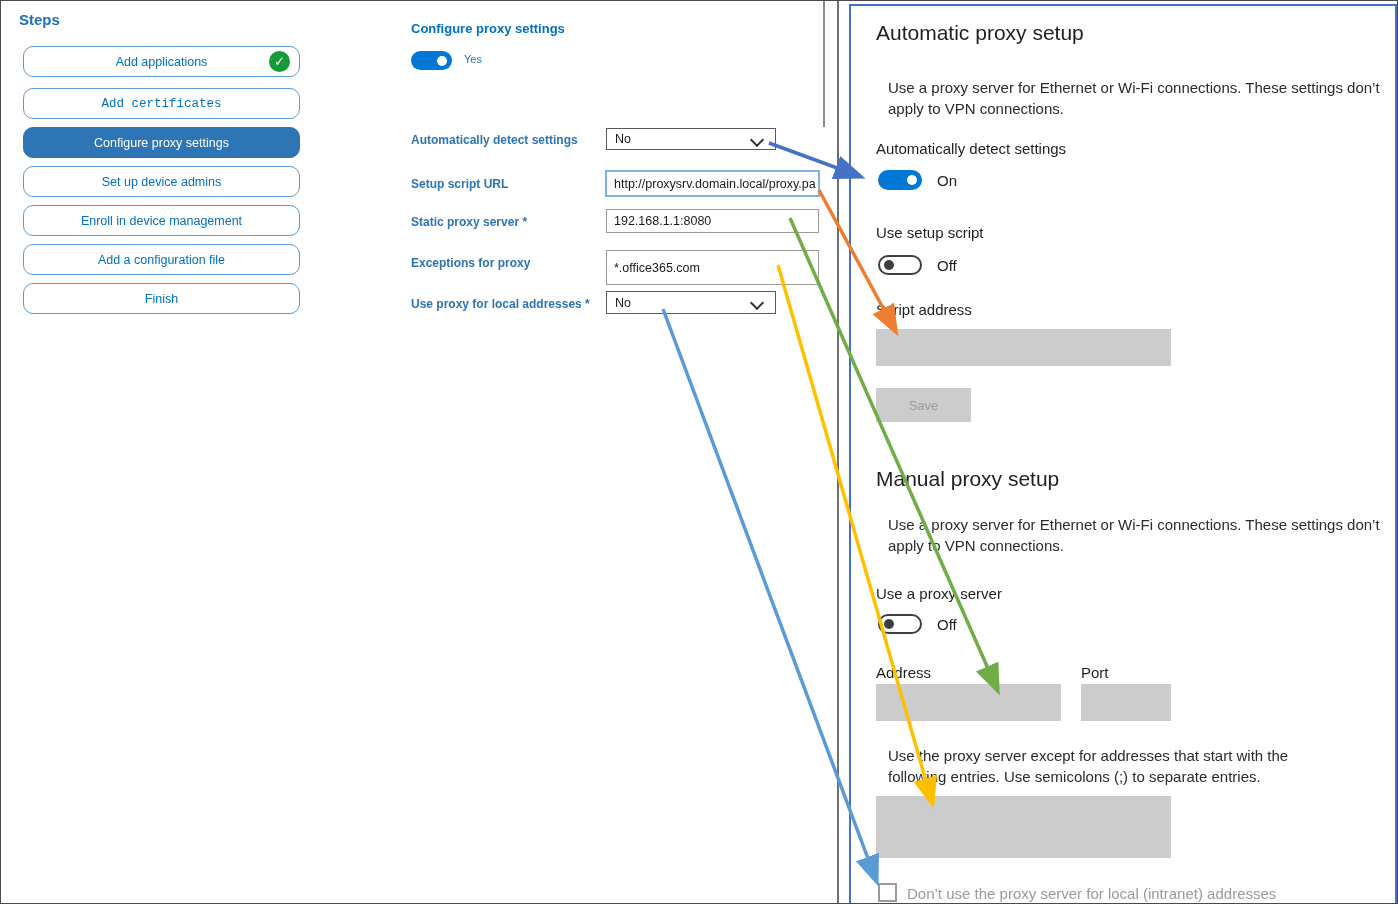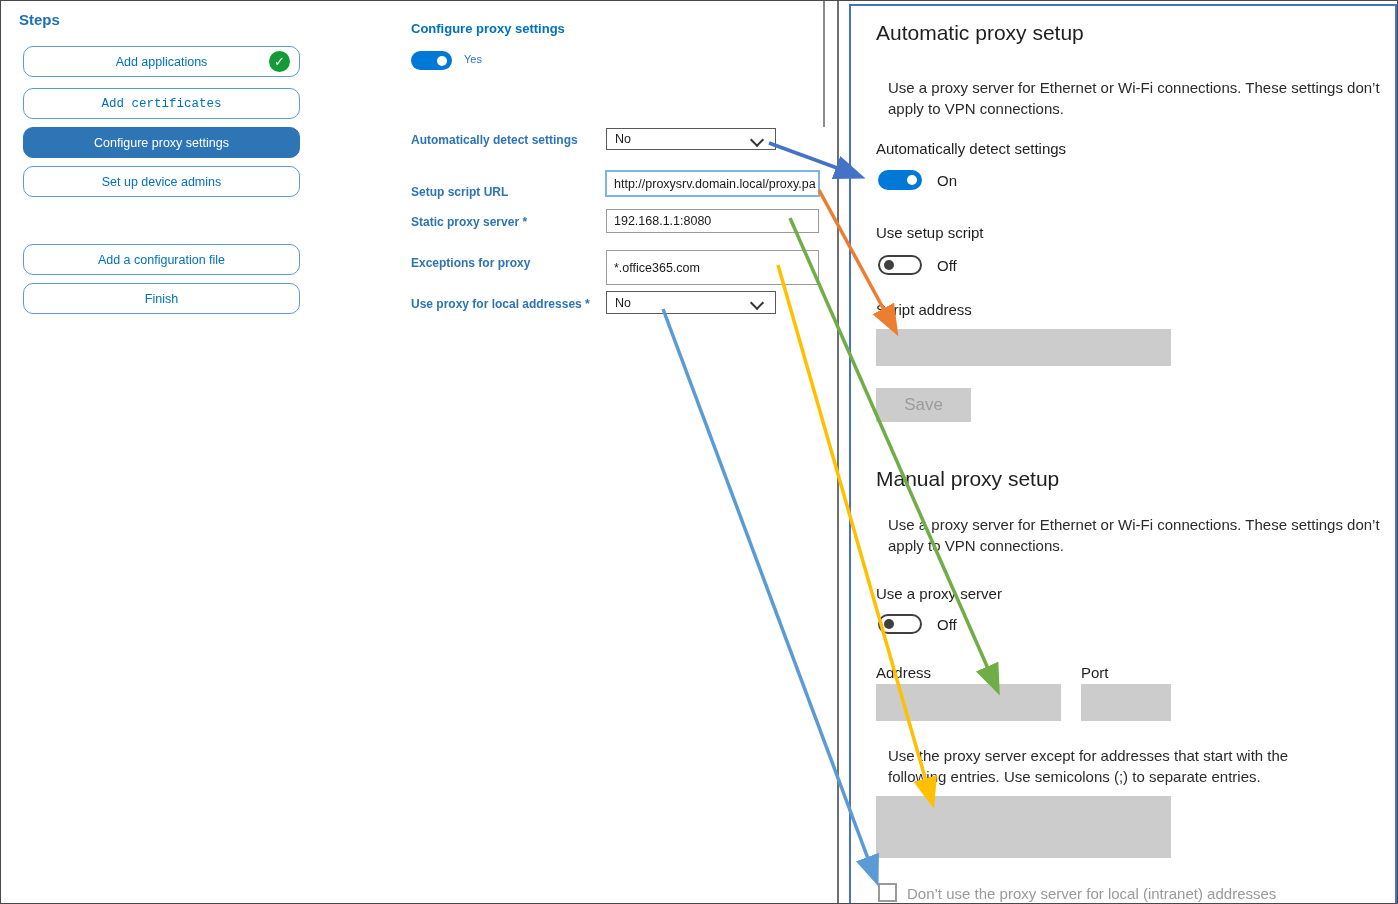--- a/index.html
+++ b/index.html
@@ -40,21 +40,21 @@
   .divider{background:#6f6f6f;}
   .scrollthumb{background:#8a8a8a;}
 
   
   .panel{left:848px;top:3px;width:548px;height:912px;border:2px solid #4472C4;background:#fff;}
   .panel-h{font-size:21px;font-weight:400;color:#1f1f1f;}
   .panel-p{font-size:15px;color:#2b2b2b;line-height:21px;margin-left:12px;}
   .panel-label{font-size:15px;color:#1f1f1f;}
   .state-label{font-size:15px;color:#1f1f1f;}
   .gray-box{background:#CCCCCC;}
-  .save-btn{background:#CCCCCC;color:#9b9b9b;font-size:17px;display:flex;align-items:center;
+  .save-btn{background:#CCCCCC;color:#9b9b9b;font-size:13px;display:flex;align-items:center;
             justify-content:center;cursor:pointer;}
   .checkbox{width:19px;height:19px;border:2px solid #9a9a9a;background:#fff;cursor:pointer;}
   .cb-label{font-size:15px;color:#9a9a9a;}
 
   svg.arrows{position:absolute;left:0;top:0;pointer-events:none;z-index:50;}
 </style>
 </head>
 <body>
 
 <div id="app">
@@ -67,38 +67,41 @@
   </div>
   <div class="abs step-btn" style="top:87px;font-family:Liberation Mono, monospace;">
     <span>Add certificates</span>
   </div>
   <div class="abs step-btn selected" style="top:126px;">
     <span>Configure proxy settings</span>
   </div>
   <div class="abs step-btn" style="top:165px;">
     <span>Set up device admins</span>
   </div>
+  <div class="abs step-btn" style="top:204px;">
+    <span>Enroll in device management</span>
+  </div>
   <div class="abs step-btn" style="top:243px;">
     <span>Add a configuration file</span>
   </div>
   <div class="abs step-btn" style="top:282px;">
     <span>Finish</span>
   </div>
 
   <div class="abs form-title">Configure proxy settings</div>
   <div class="abs toggle-on" style="left:410px;top:50px;width:41px;height:19px;"></div>
   <div class="abs yes-label" style="left:463px;top:52px;">Yes</div>
 
   <div class="abs form-label" style="left:410px;top:132px;">Automatically detect settings</div>
   <div class="abs dropdown" style="left:605px;top:127px;width:170px;height:22px;">
     <span>No</span>
     <span class="chev"></span>
   </div>
 
-  <div class="abs form-label" style="left:410px;top:184px;">Setup script URL</div>
+  <div class="abs form-label" style="left:410px;top:176px;">Setup script URL</div>
   <div class="abs tinput focused" style="left:604px;top:169px;width:215px;height:27px;">http://proxysrv.domain.local/proxy.pa</div>
 
   <div class="abs form-label" style="left:410px;top:214px;">Static proxy server *</div>
   <div class="abs tinput" style="left:605px;top:208px;width:213px;height:24px;">192.168.1.1:8080</div>
 
   <div class="abs form-label" style="left:410px;top:255px;">Exceptions for proxy</div>
   <div class="abs tinput" style="left:605px;top:249px;width:213px;height:35px;">*.office365.com</div>
 
   <div class="abs form-label" style="left:410px;top:296px;">Use proxy for local addresses *</div>
   <div class="abs dropdown" style="left:605px;top:290px;width:170px;height:23px;">

